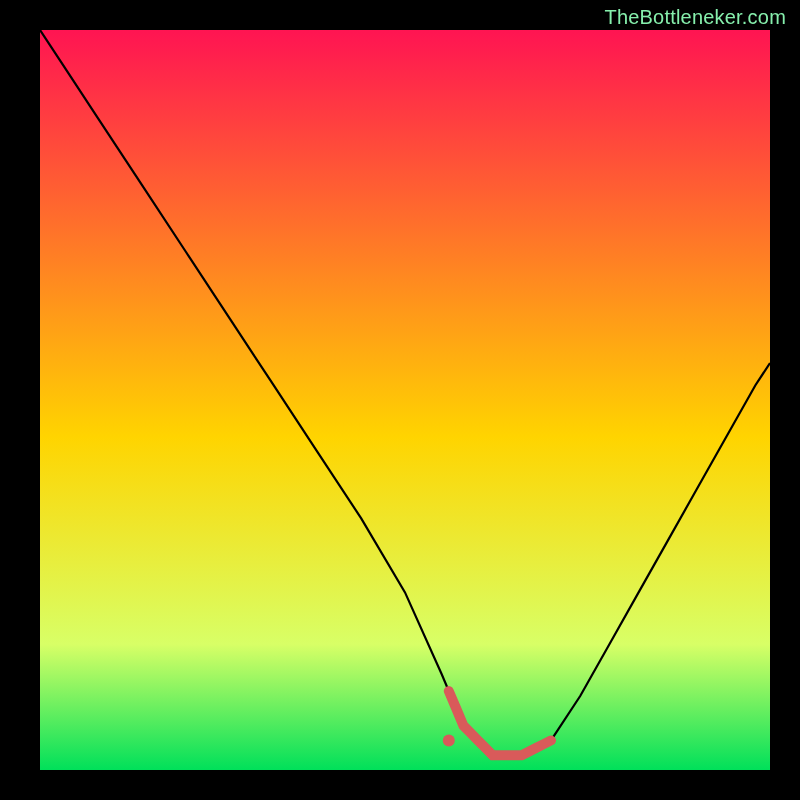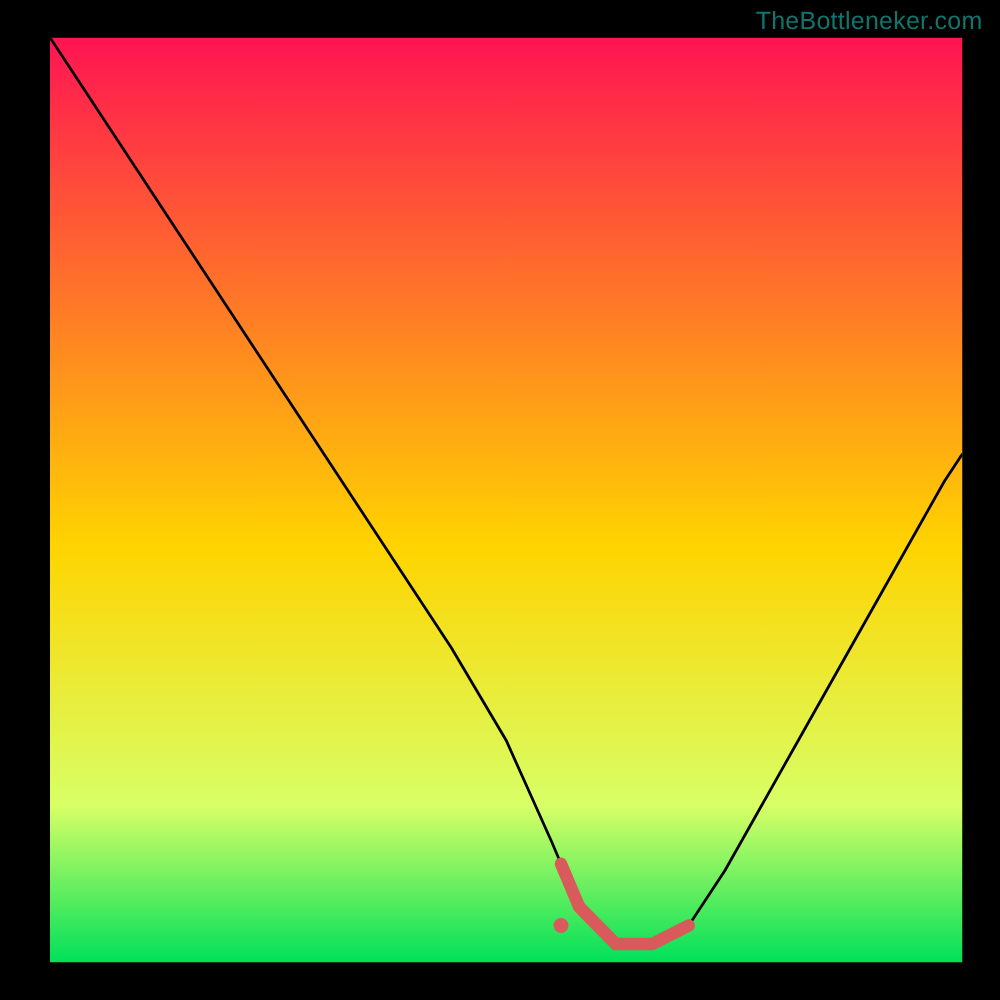--- a/index.html
+++ b/index.html
@@ -29,21 +29,21 @@
     display: block;
     width: 730px;
     height: 740px;
   }
   .watermark {
     position: absolute;
     top: 6px;
     right: 14px;
     font-family: Arial, Helvetica, sans-serif;
     font-size: 20px;
-    color: #0f766e;
+    color: #86efac;
     letter-spacing: 0.2px;
   }
 </style>
 </head>
 <body>
 
 <div class="frame">
   <div class="plot">
     <svg viewBox="0 0 730 740" preserveAspectRatio="none">
       <defs>

